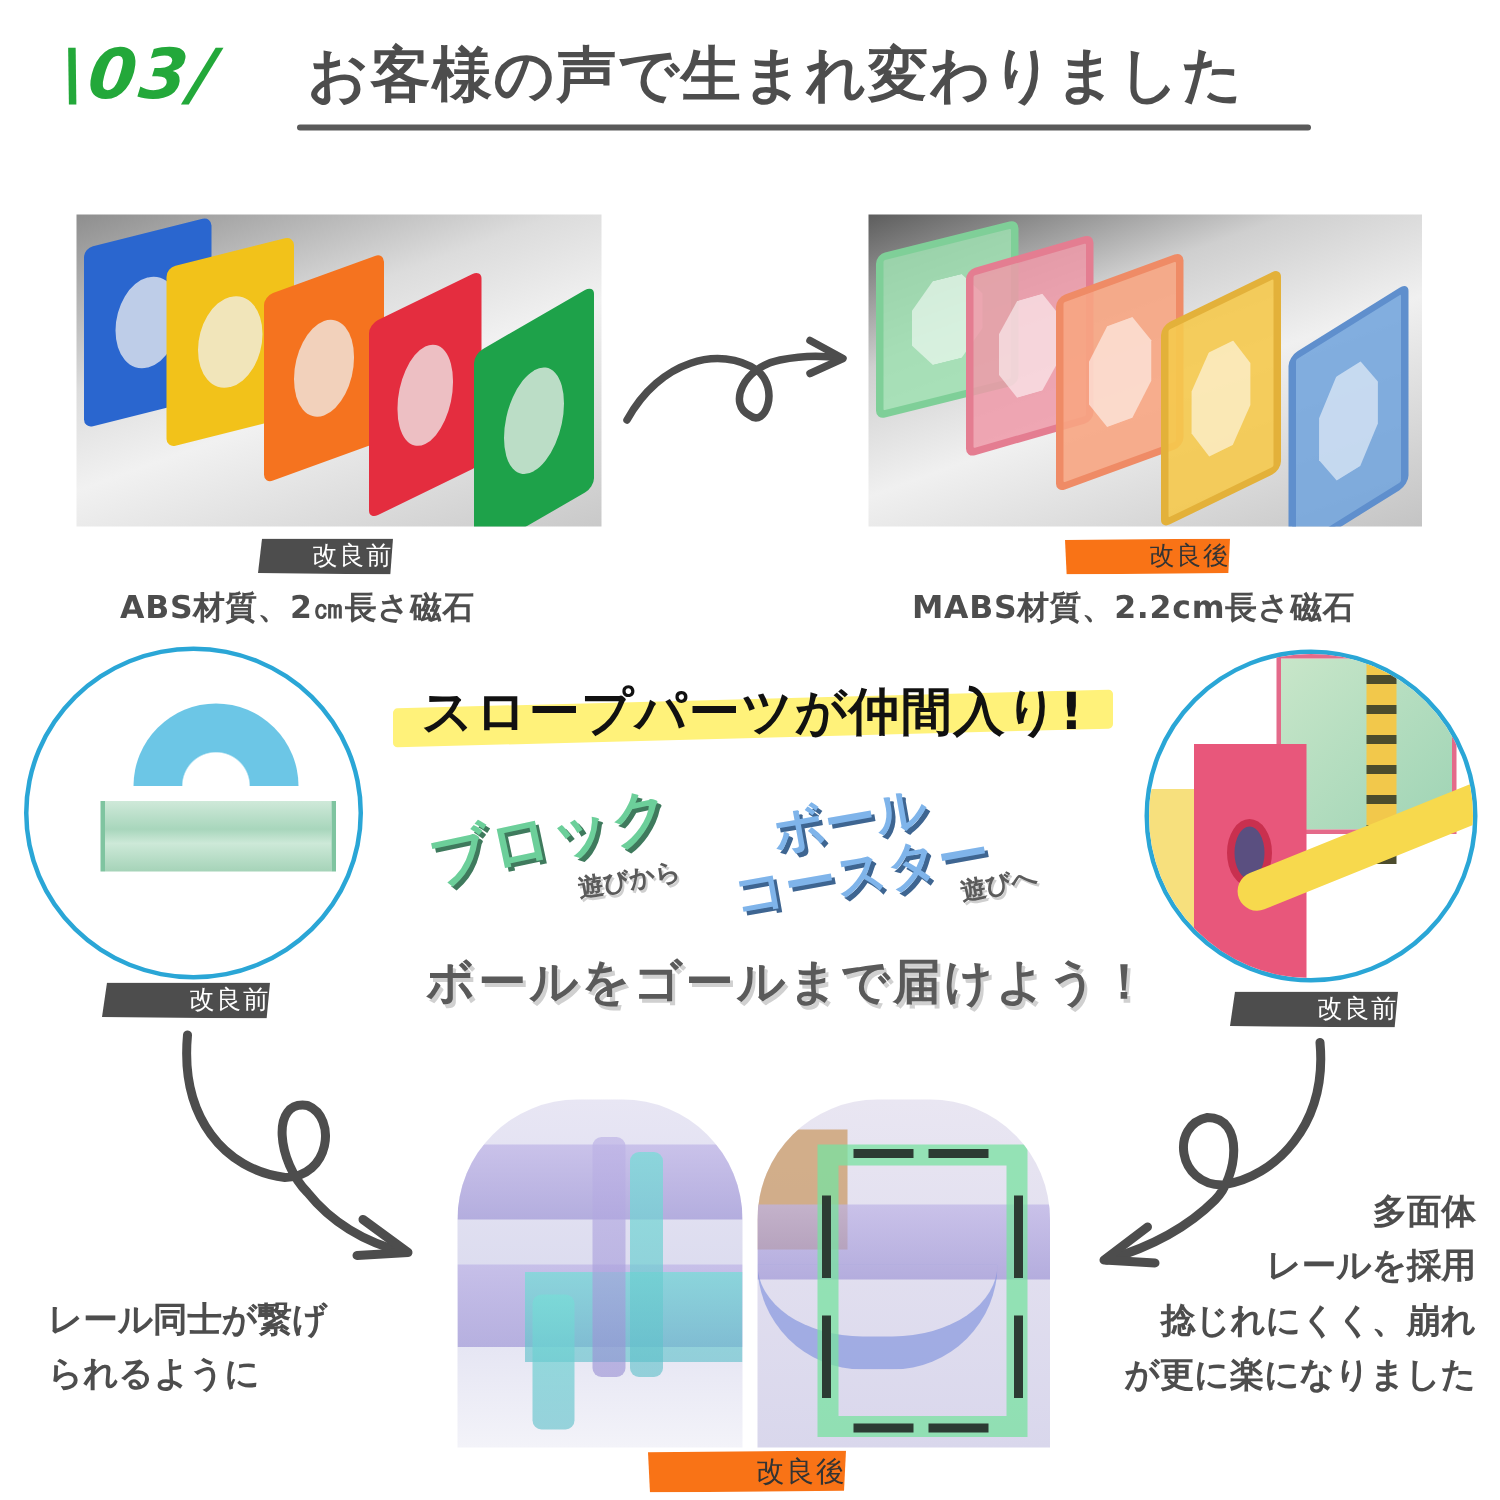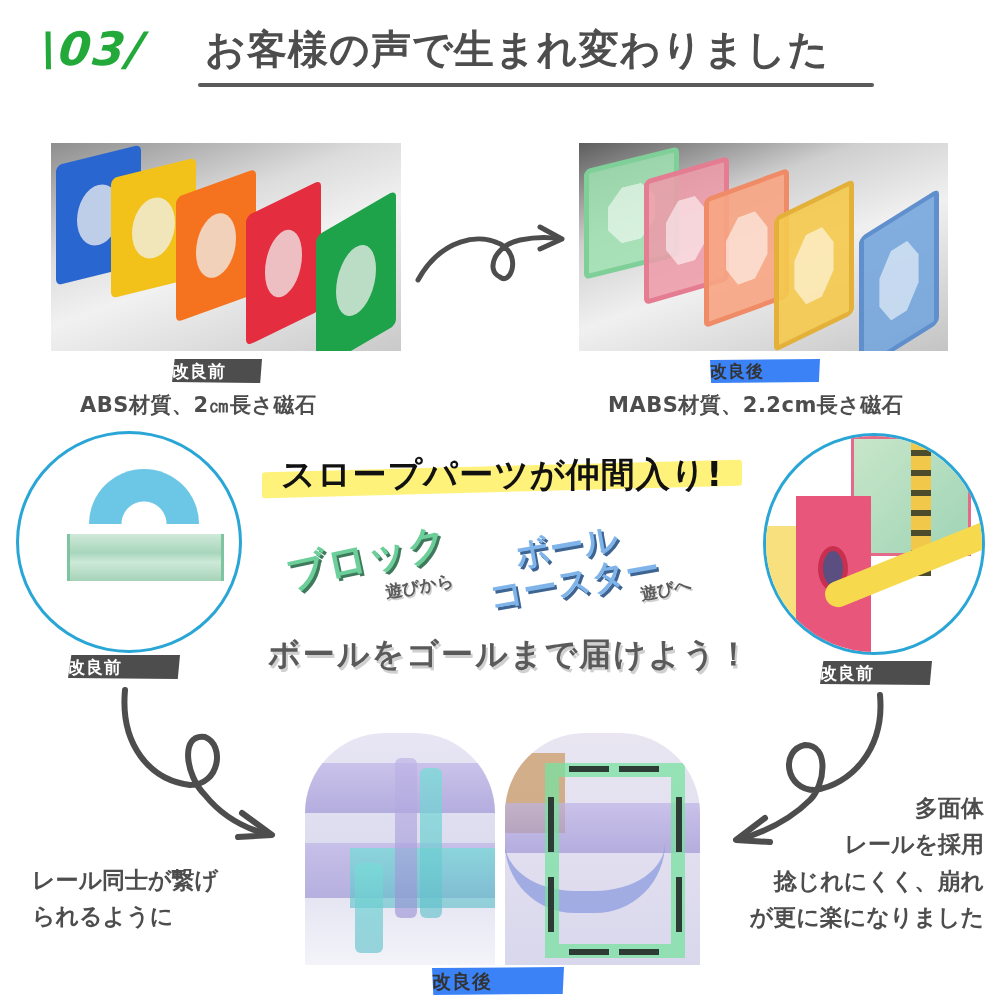--- a/index.html
+++ b/index.html
@@ -14,23 +14,23 @@
 
     
     .photo { overflow: hidden; }
     .photo-before { left: 51px; top: 143px; width: 350px; height: 208px; background: linear-gradient(160deg, #8e8e8e 0%, #dcdcdc 35%, #f1f1f1 55%, #c9c9c9 100%); }
     .photo-after { left: 579px; top: 143px; width: 369px; height: 208px; background: linear-gradient(160deg, #5d5d5d 0%, #cfcfcf 30%, #f0f0f0 55%, #c4c4c4 100%); }
     .tile { position: absolute; border-radius: 6px; }
     .tile .hole { position: absolute; left: 25%; top: 25%; width: 50%; height: 50%; border-radius: 50%; background: rgba(240,240,240,0.75); }
     .tile .oct { position: absolute; left: 22%; top: 22%; width: 56%; height: 56%; background: rgba(255,255,255,0.55); clip-path: polygon(30% 0,70% 0,100% 30%,100% 70%,70% 100%,30% 100%,0 70%,0 30%); }
 
     
-    .tag { height: 24px; font-size: 17px; font-weight: bold; text-align: left; line-height: 24px; letter-spacing: 1px; }
+    .tag { height: 24px; font-size: 17px; font-weight: normal; text-align: right; line-height: 24px; letter-spacing: 1px; }
     .tag-dark { background: #4d4d4d; color: #ffffff; clip-path: polygon(3% 0, 100% 0, 98% 100%, 0 96%); }
-    .tag-yellow { background: #3b82f6; color: #333; clip-path: polygon(0 4%, 100% 0, 99% 96%, 1% 100%); }
+    .tag-yellow { background: #f97316; color: #333; clip-path: polygon(0 4%, 100% 0, 99% 96%, 1% 100%); }
 
     .caption { font-size: 21px; font-weight: bold; color: #4d4d4d; white-space: nowrap; letter-spacing: 0.5px; }
 
     
     .hl { left: 262px; top: 452px; width: 480px; height: 42px; }
     .hl-bar { position: absolute; left: 0; top: 14px; width: 100%; height: 26px; background: #fff27a; transform: skewY(-1.5deg); border-radius: 3px; }
     .hl-text { position: absolute; left: 0; top: 0; width: 100%; text-align: center; font-size: 34px; font-weight: bold; color: #111; white-space: nowrap; letter-spacing: 1px; }
 
     .pop { font-weight: bold; white-space: nowrap; }
     .pop-green { color: #6ccf9a; font-size: 40px; text-shadow: 2px 3px 0 #3f7a5d; transform: rotate(-12deg); }
@@ -134,21 +134,21 @@
 
 <div class="abs hl">
   <div class="hl-bar"></div>
   <div class="hl-text">スロープパーツが仲間入り!</div>
 </div>
 <div class="abs pop pop-green" style="left:285px;top:530px;">ブロック</div>
 <div class="abs pop pop-gray" style="left:385px;top:575px;transform:rotate(-10deg);">遊びから</div>
 <div class="abs pop pop-blue" style="left:515px;top:524px;transform:rotate(-10deg);">ボール</div>
 <div class="abs pop pop-blue" style="left:488px;top:560px;transform:rotate(-10deg);">コースター</div>
 <div class="abs pop pop-gray" style="left:640px;top:578px;transform:rotate(-12deg);">遊びへ</div>
-<div class="abs pop pop-dark" style="left:268px;top:633px;">ボールをゴールまで届けよう！</div>
+<div class="abs pop pop-dark" style="left:284px;top:633px;">ボールをゴールまで届けよう！</div>
 
 <svg class="abs" style="left:110px;top:685px;" width="180" height="160" viewBox="0 0 180 160">
   <path d="M15 5 C 10 60, 40 95, 80 100 C 110 100, 115 60, 95 52 C 70 48, 75 90, 95 110 C 115 135, 140 145, 160 150" fill="none" stroke="#4d4d4d" stroke-width="6" stroke-linecap="round"></path>
   <path d="M132 128 L162 150 L128 152" fill="none" stroke="#4d4d4d" stroke-width="6" stroke-linecap="round" stroke-linejoin="round"></path>
 </svg>
 
 <svg class="abs" style="left:730px;top:690px;" width="170" height="160" viewBox="0 0 170 160">
   <path d="M150 5 C 155 60, 120 95, 85 100 C 55 100, 50 60, 75 55 C 100 55, 95 95, 80 110 C 60 130, 35 142, 8 150" fill="none" stroke="#4d4d4d" stroke-width="6" stroke-linecap="round"></path>
   <path d="M35 128 L6 150 L40 152" fill="none" stroke="#4d4d4d" stroke-width="6" stroke-linecap="round" stroke-linejoin="round"></path>
 </svg>

